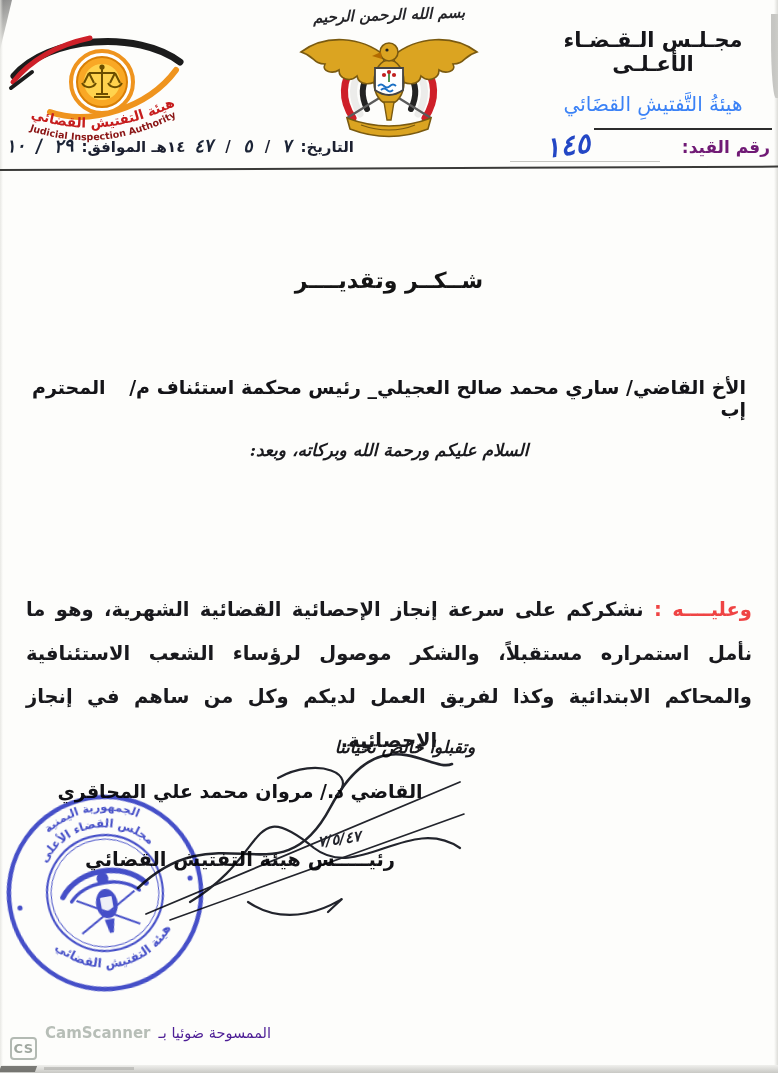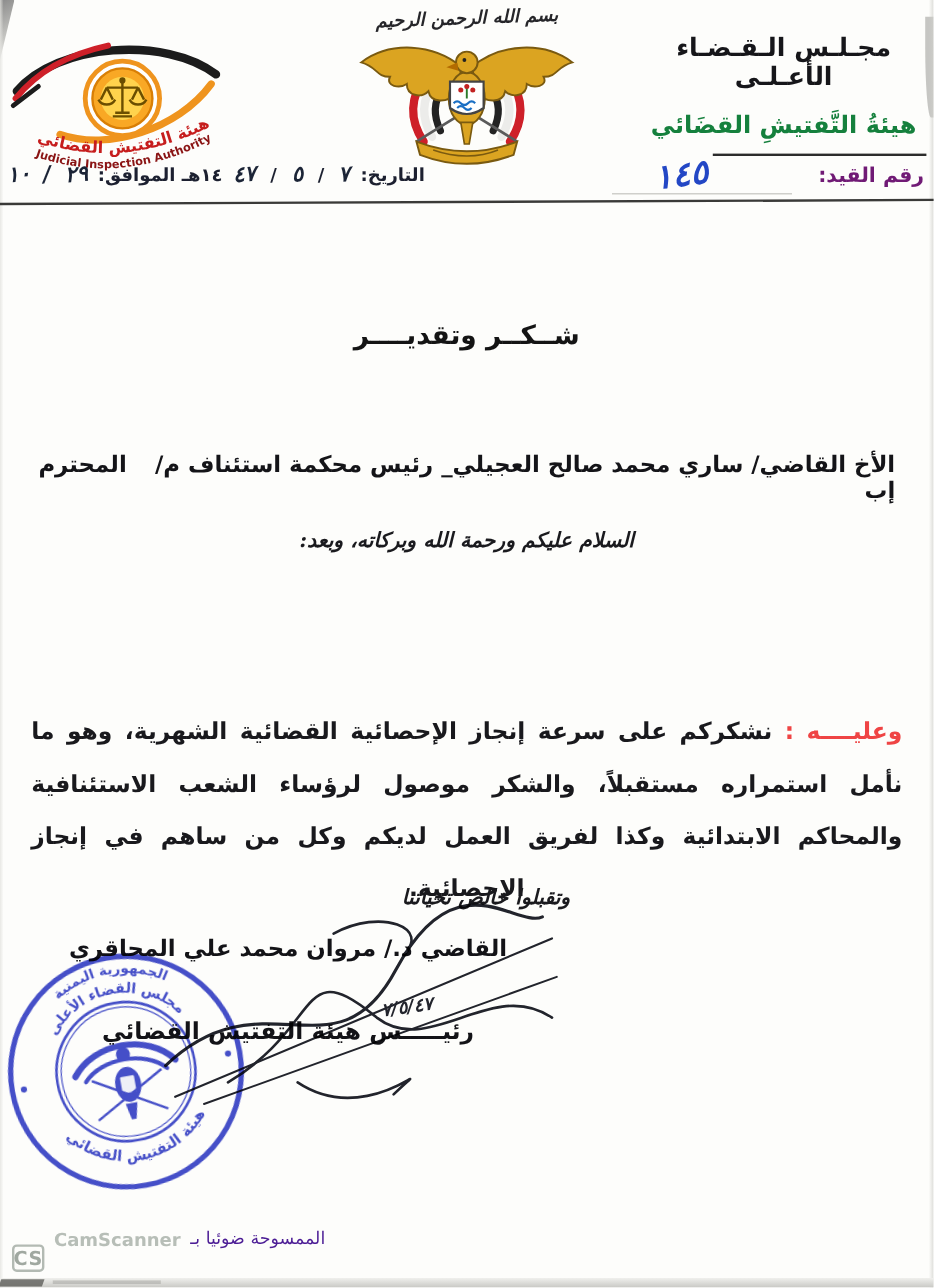--- a/index.html
+++ b/index.html
@@ -26,21 +26,21 @@
 
   
   .logo-left { position:absolute; left:6px; top:22px; width:190px; height:130px; }
   .emblem-center { position:absolute; left:286px; top:6px; width:206px; height:160px; text-align:center; }
   .basmala { font-family:"DejaVu Serif", serif; font-style:italic; font-weight:700;
     font-size:15px; color:#26262a; transform:rotate(-2deg); letter-spacing:.5px; }
   .emblem-svg { margin-top:2px; }
 
   .org-right { position:absolute; right:10px; top:28px; width:230px; direction:rtl; text-align:center; }
   .org-line1 { font-size:21px; font-weight:900; letter-spacing:.5px; color:#16161a; }
-  .org-line2 { font-size:20px; font-weight:700; margin-top:16px; color:#15803d; }
+  .org-line2 { font-size:20px; font-weight:400; margin-top:16px; color:#3b82f6; }
   .org-rule { position:absolute; top:128px; right:6px; width:178px; height:2px; background:#2c2c2c; }
 
   .record-row { position:absolute; top:137px; right:8px; width:300px; direction:rtl; }
   .record-label { font-size:17px; font-weight:800; color:#701a75; }
   .record-line { position:absolute; top:24px; left:40px; width:150px; height:1px; background:#c4c4bf; }
   .record-number { position:absolute; top:-8px; left:75px; font-size:28px; font-weight:600;
     color:#2347c5; font-style:italic; transform:rotate(-7deg); letter-spacing:2px; }
 
   .date-row { position:absolute; top:135px; left:2px; width:352px; direction:rtl;
     white-space:nowrap; font-size:15px; font-weight:800; color:#1c2030; }
@@ -83,21 +83,21 @@
   .hand-date { font-size:15px; font-weight:600; font-style:italic; fill:#22242c; }
 
   .stamp { position:absolute; left:2px; top:790px; mix-blend-mode:multiply;
     opacity:.88; filter:blur(.2px); transform:rotate(-10deg); }
 
   
   .cam-row { position:absolute; left:10px; bottom:13px; display:flex; align-items:center;
     gap:8px; direction:ltr; }
   .cs-box { width:27px; height:23px; border:2px solid #b3bab3; border-radius:4px;
     display:flex; align-items:center; justify-content:center;
-    font-size:16px; font-weight:800; color:#a0a8a0; letter-spacing:.5px;margin-top:32px; }
+    font-size:13px; font-weight:800; color:#a0a8a0; letter-spacing:.5px;margin-top:32px; }
   .cam-brand { font-size:15px; font-weight:600; color:#b7beb7; }
   .cam-arabic { font-size:14.5px; color:#4c1d95; direction:rtl; }
 </style>
 </head>
 <body>
 
 <div class="page">
 
   <div class="tl-corner"></div>
   <div class="tr-corner"></div>

